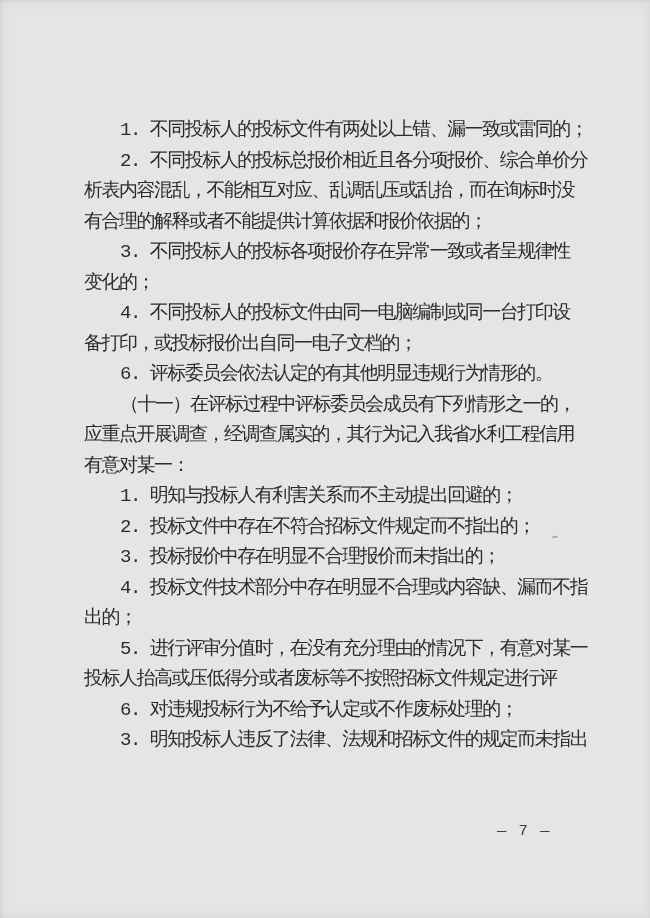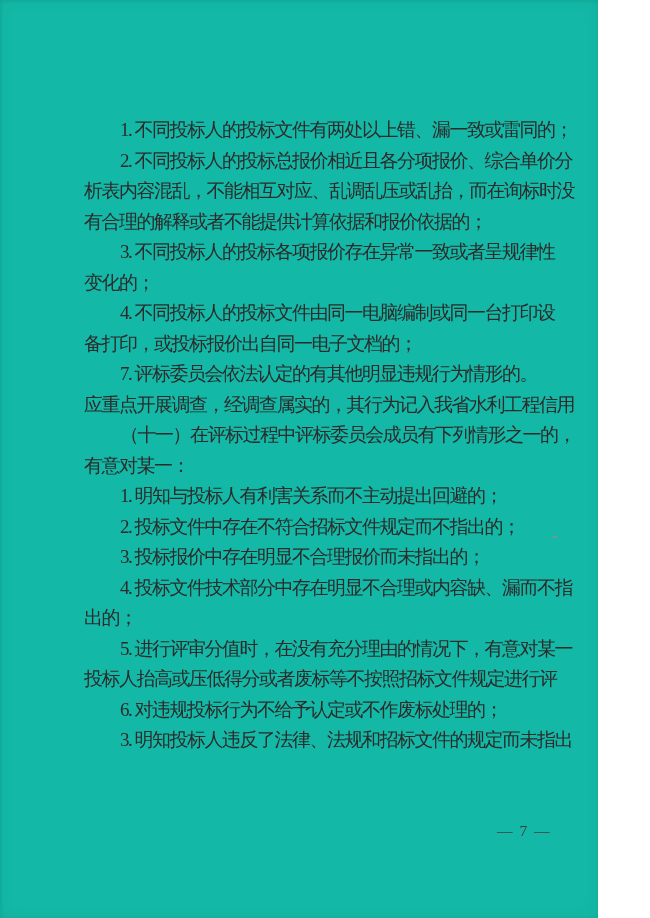--- a/index.html
+++ b/index.html
@@ -2,26 +2,26 @@
 <html><head>
 <meta charset="utf-8">
 <style>
   html, body {
     margin: 0;
     padding: 0;
     background: #ffffff;
   }
   .page {
     position: relative;
-    width: 598px;
+    width: 650px;
     height: 918px;
-    background: #14b8a6;
+    background: #e5e5e5;
     box-shadow: inset 0 0 16px rgba(0,0,0,0.05), inset 2px 0 3px rgba(0,0,0,0.03), inset 0 2px 3px rgba(0,0,0,0.04);
     overflow: hidden;
-    font-family: Liberation Serif, serif;
+    font-family: Liberation Mono, monospace;
   }
   .body-text {
     position: absolute;
     left: 84px;
     top: 115px;
     width: 486px;
   }
   .line {
     font-size: 19px;
     line-height: 30.5px;
@@ -62,23 +62,23 @@
 
   <div class="body-text">
     <div class="line indent">1. 不同投标人的投标文件有两处以上错、漏一致或雷同的；</div>
     <div class="line indent">2. 不同投标人的投标总报价相近且各分项报价、综合单价分</div>
     <div class="line">析表内容混乱，不能相互对应、乱调乱压或乱抬，而在询标时没</div>
     <div class="line">有合理的解释或者不能提供计算依据和报价依据的；</div>
     <div class="line indent">3. 不同投标人的投标各项报价存在异常一致或者呈规律性</div>
     <div class="line">变化的；</div>
     <div class="line indent">4. 不同投标人的投标文件由同一电脑编制或同一台打印设</div>
     <div class="line">备打印，或投标报价出自同一电子文档的；</div>
-    <div class="line indent">7. 评标委员会依法认定的有其他明显违规行为情形的。</div>
+    <div class="line indent">6. 评标委员会依法认定的有其他明显违规行为情形的。</div>
+    <div class="line indent">（十一）在评标过程中评标委员会成员有下列情形之一的，</div>
     <div class="line">应重点开展调查，经调查属实的，其行为记入我省水利工程信用</div>
-    <div class="line indent">（十一）在评标过程中评标委员会成员有下列情形之一的，</div>
     <div class="line">有意对某一：</div>
     <div class="line indent">1. 明知与投标人有利害关系而不主动提出回避的；</div>
     <div class="line indent">2. 投标文件中存在不符合招标文件规定而不指出的；</div>
     <div class="line indent">3. 投标报价中存在明显不合理报价而未指出的；</div>
     <div class="line indent">4. 投标文件技术部分中存在明显不合理或内容缺、漏而不指</div>
     <div class="line">出的；</div>
     <div class="line indent">5. 进行评审分值时，在没有充分理由的情况下，有意对某一</div>
     <div class="line">投标人抬高或压低得分或者废标等不按照招标文件规定进行评</div>
     <div class="line indent">6. 对违规投标行为不给予认定或不作废标处理的；</div>
     <div class="line indent">3. 明知投标人违反了法律、法规和招标文件的规定而未指出</div>

